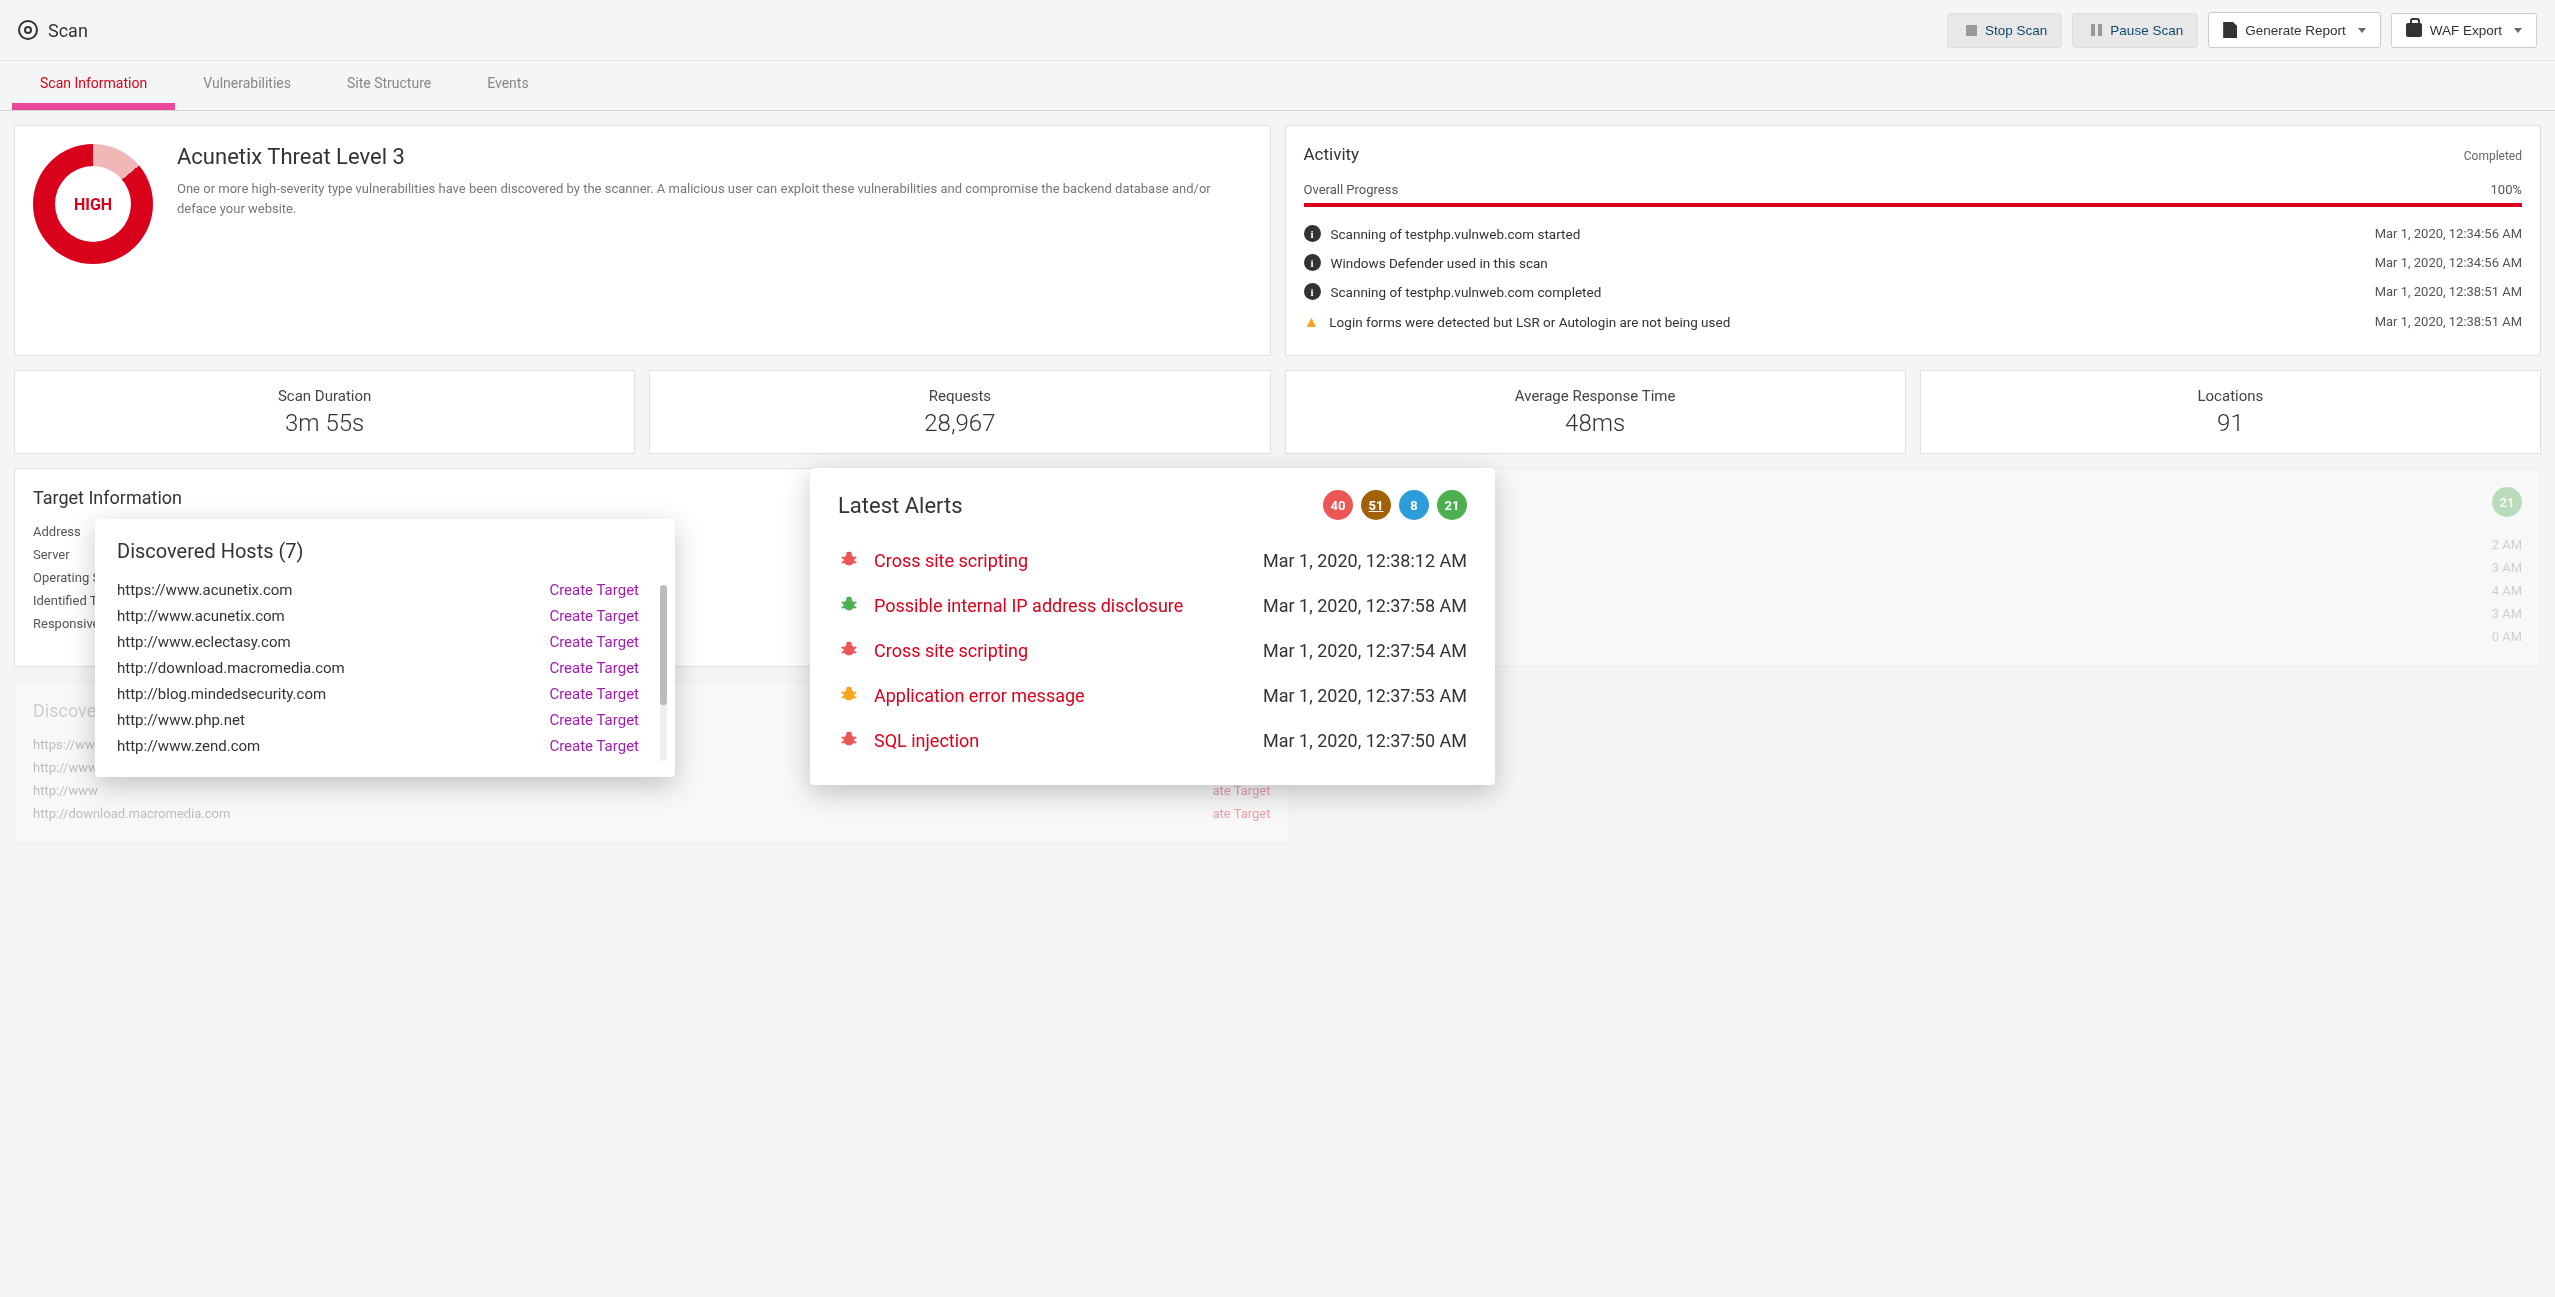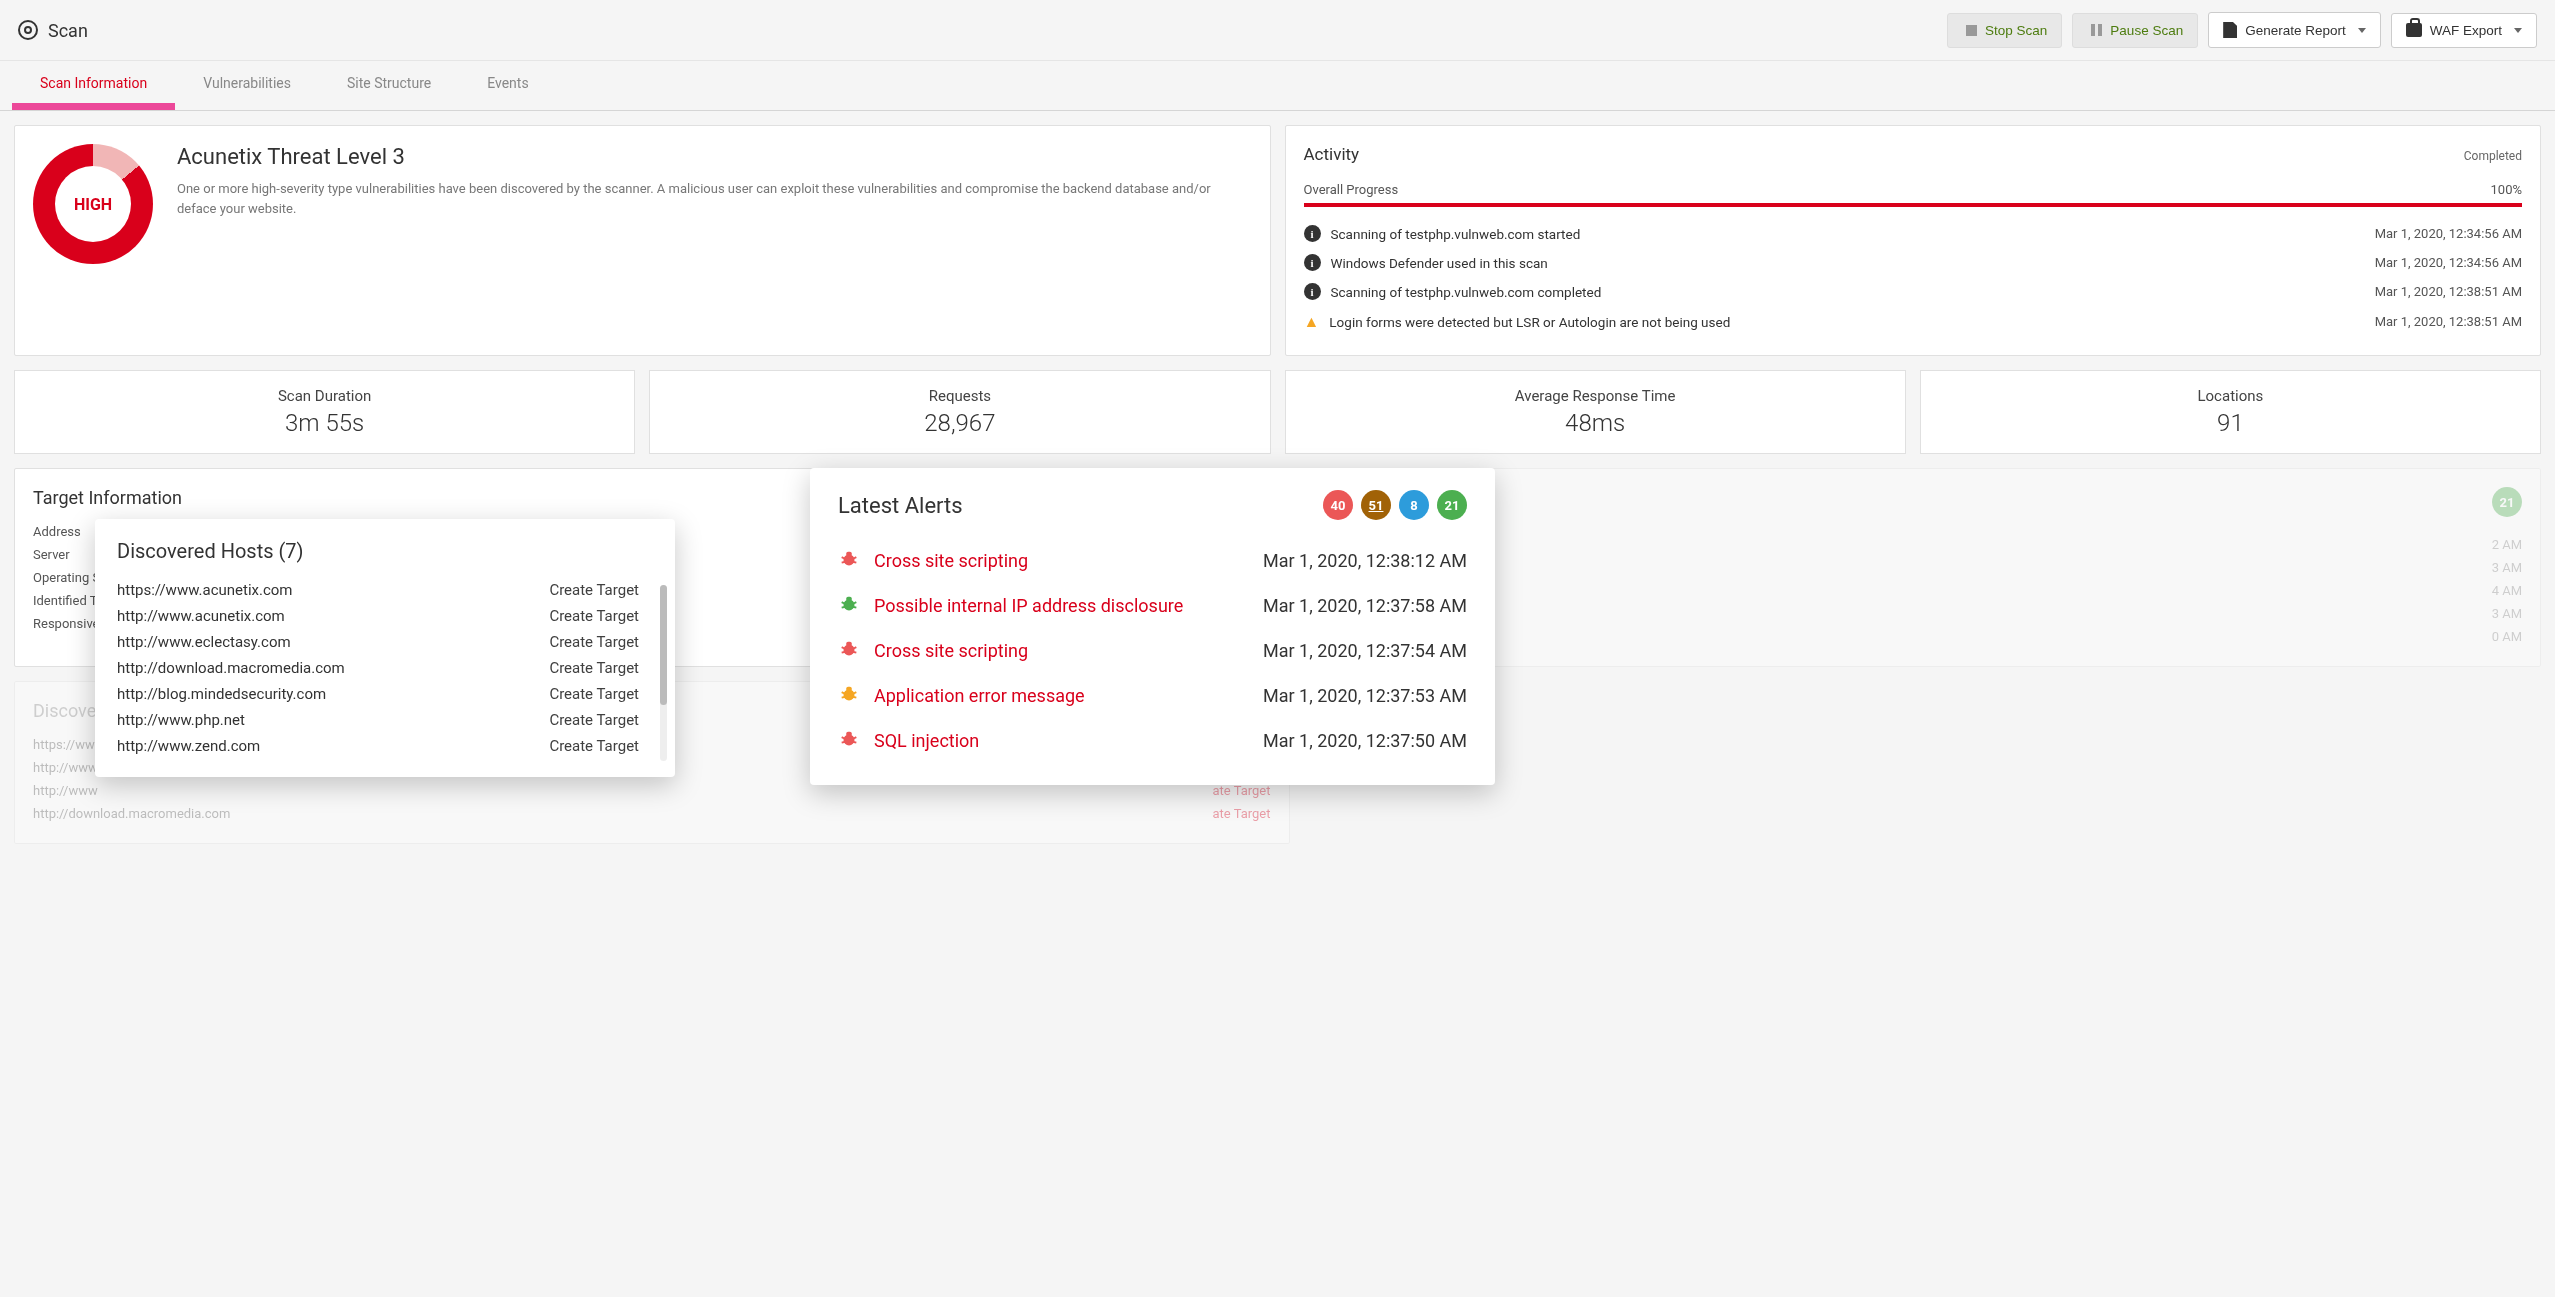--- a/index.html
+++ b/index.html
@@ -4,21 +4,21 @@
 <style>
 * { box-sizing: border-box; margin: 0; padding: 0; }
 body { font-family: -apple-system, "Segoe UI", Roboto, Arial, sans-serif; background: #f5f5f5; color: #333; font-size: 14px; }
 
 
 .topbar { display:flex; align-items:center; justify-content:space-between; padding:12px 18px; background:#f5f5f5; border-bottom:1px solid #e5e5e5; }
 .topbar-left { display:flex; align-items:center; gap:10px; }
 .topbar-title { font-size:18px; font-weight:400; color:#333; }
 .topbar-actions { display:flex; gap:10px; align-items:center; }
 .btn { display:inline-flex; align-items:center; gap:8px; padding:9px 14px; border:1px solid #ccc; border-radius:3px; background:#fff; cursor:pointer; font-size:13.5px; color:#333; }
-.btn.disabled { background:#e8e8e8; color:#4d7c0f; border-color:#ddd; cursor:not-allowed;padding-left:18px; }
+.btn.disabled { background:#e8e8e8; color:#0c4a6e; border-color:#ddd; cursor:not-allowed;padding-left:18px; }
 .caret { width:0;height:0;border-left:4px solid transparent;border-right:4px solid transparent;border-top:5px solid #666;display:inline-block;margin-left:4px; }
 
 
 .tabs { display:flex; border-bottom:1px solid #d5d5d5; background:#f5f5f5; padding:0 12px; }
 .tab { padding:14px 28px 12px; color:#888; cursor:pointer; font-size:14px; }
 .tab.active { color:#d9001b; border-bottom:7px solid #ec4899; }
 
 .page { padding:14px; display:flex; flex-direction:column; gap:14px; }
 .row { display:flex; gap:14px; }
 .card { background:#fff; border:1px solid #e0e0e0; border-radius:2px; padding:18px; flex:1; }
@@ -51,21 +51,21 @@
 
 .pane-title { font-size:18px; margin-bottom:12px; }
 .kv { display:flex; justify-content:space-between; padding:4px 0; font-size:13px; color:#555; }
 .kv .link { color:#d9001b; }
 
 
 .popover { position:absolute; background:#fff; border-radius:4px; box-shadow:0 8px 28px rgba(0,0,0,0.22); padding:20px 22px 18px; }
 .popover-title { font-size:20px; margin-bottom:14px; }
 .host-row { display:flex; justify-content:space-between; align-items:center; padding:4px 0; font-size:15px; }
 .host-row .url { color:#333; }
-.host-row .act { color:#404040; cursor:pointer; margin-right:14px; }
+.host-row .act { color:#a21caf; cursor:pointer; margin-right:14px; }
 .scrollbar { position:absolute; right:8px; top:66px; bottom:16px; width:7px; background:#eee; border-radius:4px; }
 .scrollbar-thumb { position:absolute; top:0; left:0; right:0; height:68%; background:#bbb; border-radius:4px; }
 
 
 .alerts-head { display:flex; justify-content:space-between; align-items:center; margin-bottom:18px; }
 .alerts-title { font-size:22px; }
 .badges { display:flex; gap:8px; }
 .badge-c { width:30px;height:30px;border-radius:50%;color:#fff;display:inline-flex;align-items:center;justify-content:center;font-weight:700;font-size:13px; }
 .alert-row { display:flex; align-items:center; gap:14px; padding:10px 0; }
 .alert-name { color:#d9001b; font-size:18px; }

